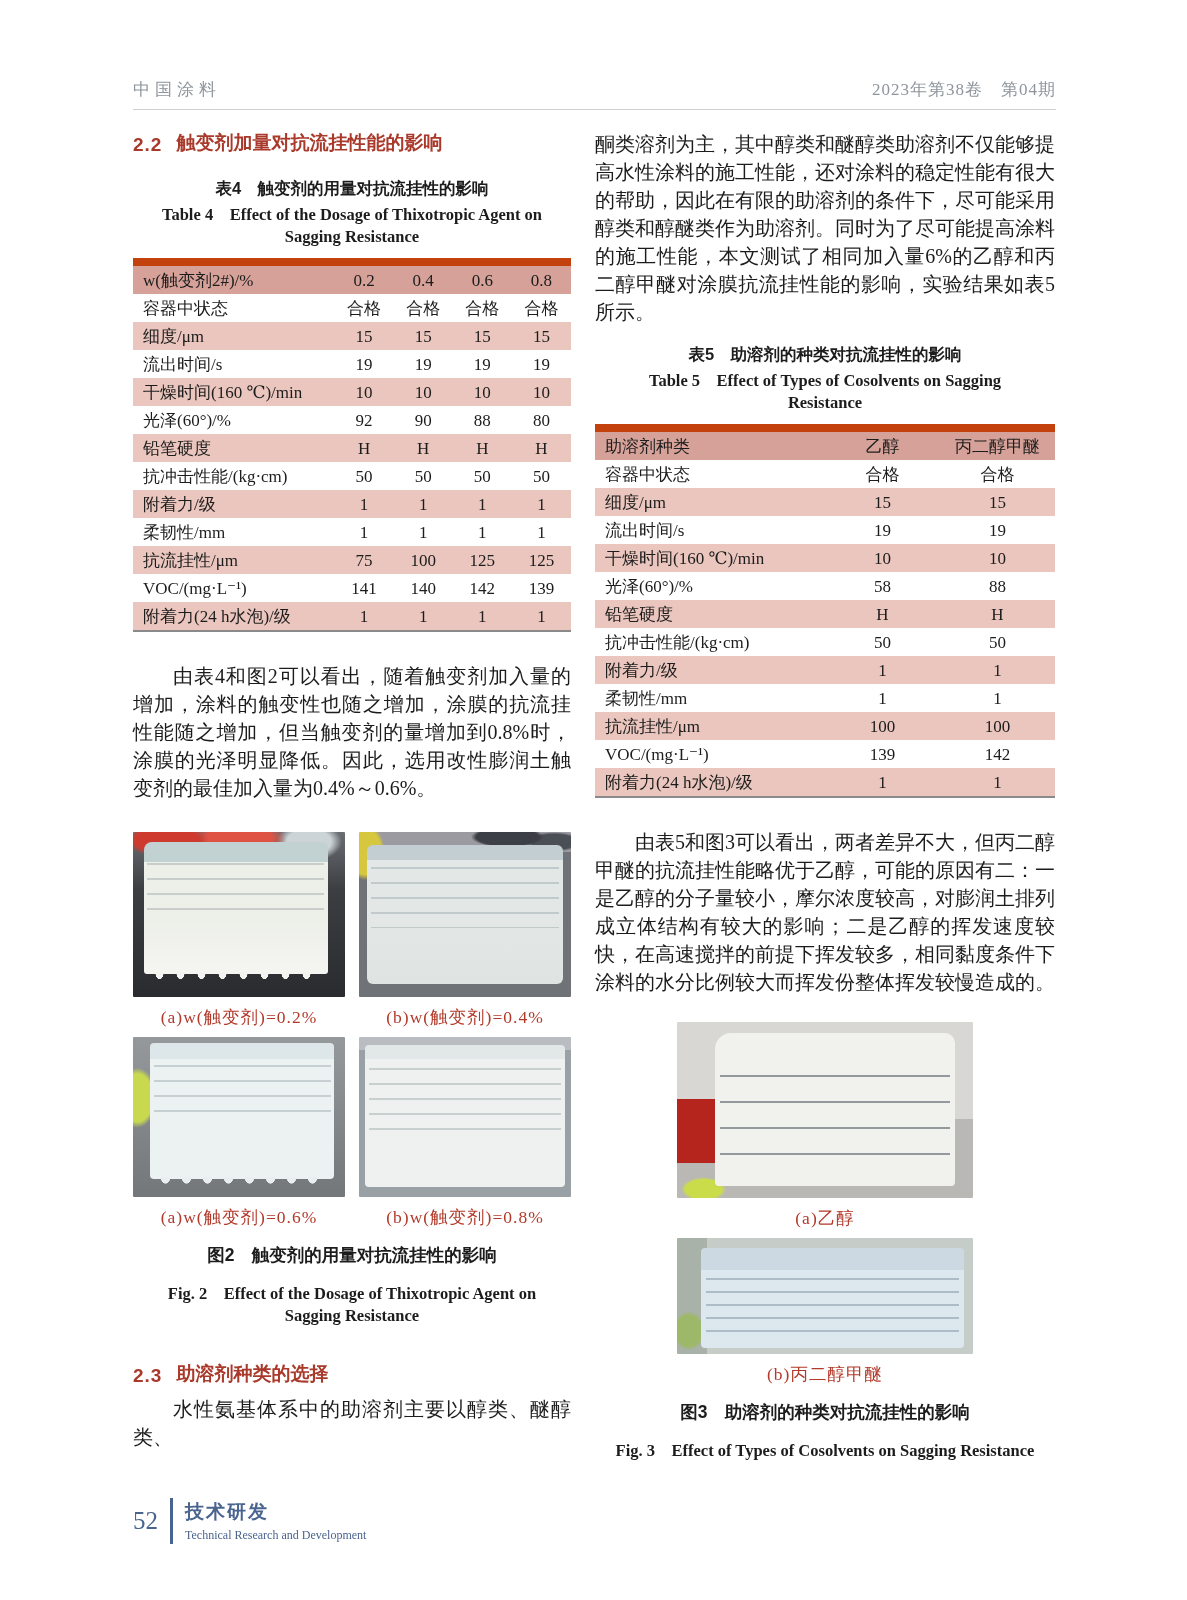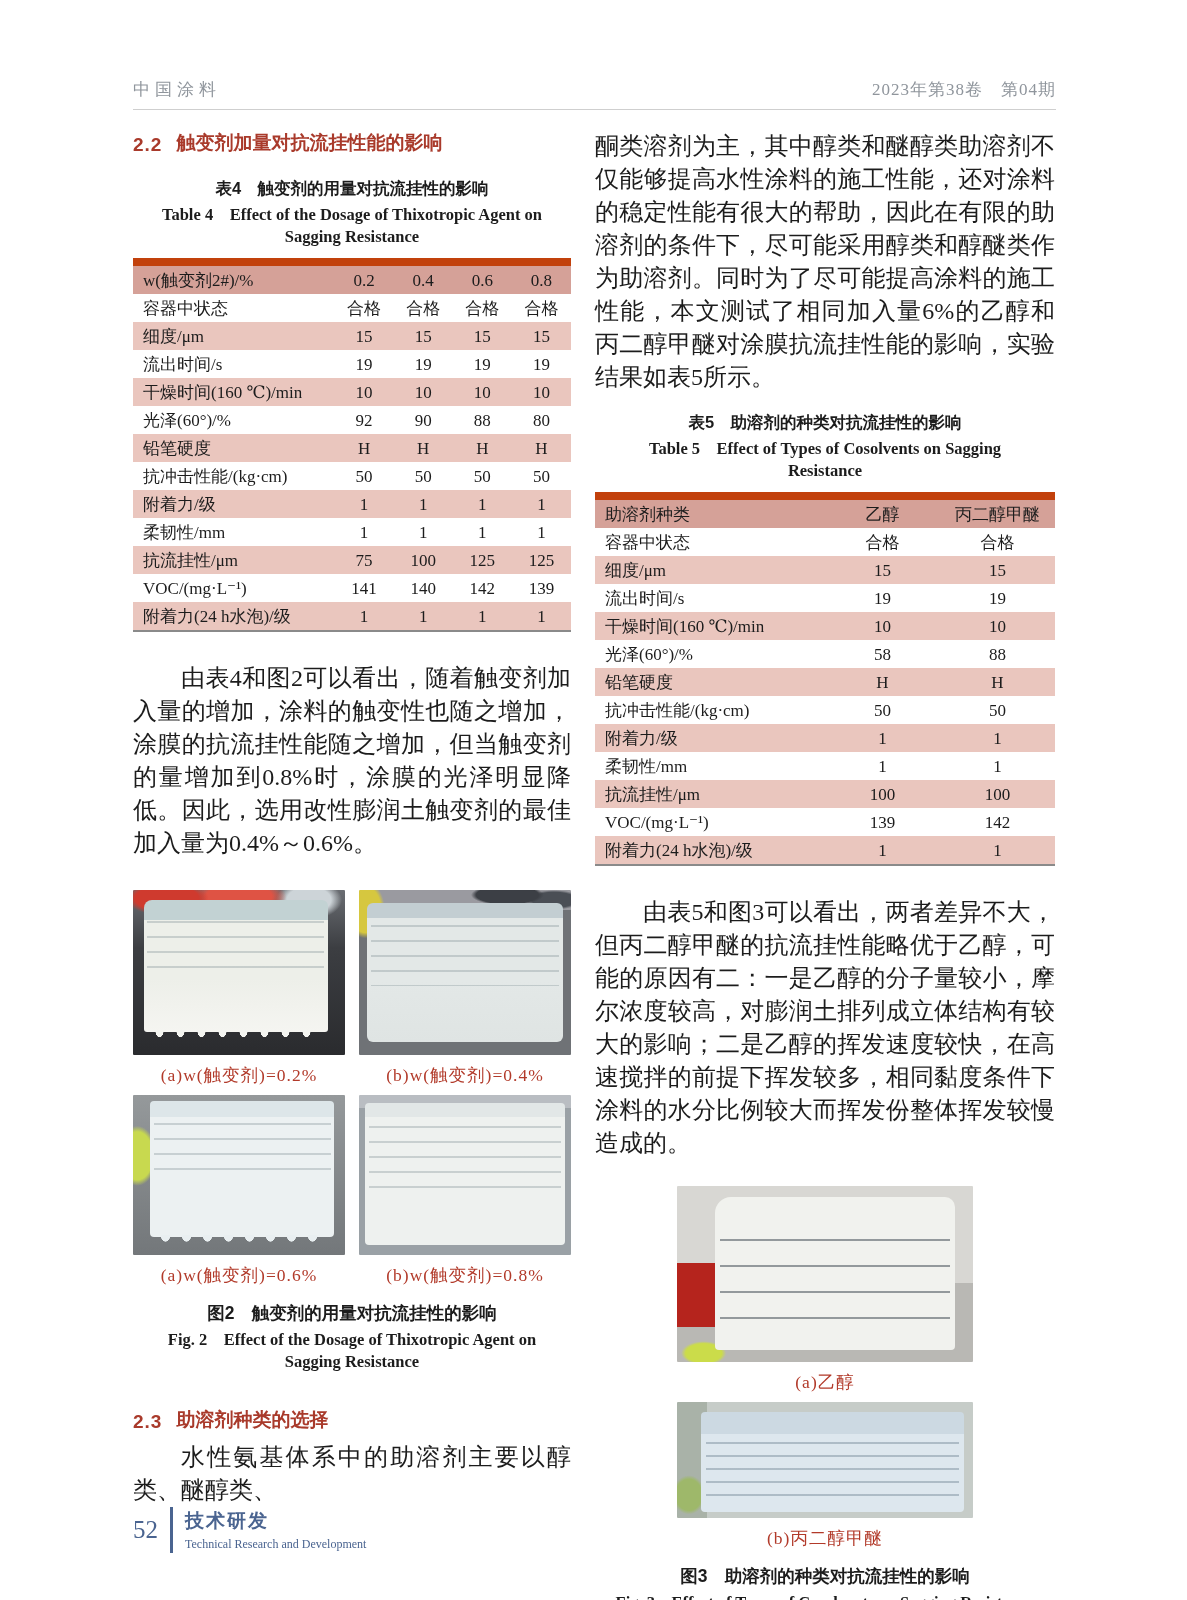--- a/index.html
+++ b/index.html
@@ -23,21 +23,21 @@
 
   
   .columns { display:flex; gap:24px; margin-top:20px; }
   .col-left  { width:438px; }
   .col-right { width:460px; }
 
   
   .sec { color:#a93a2b; font-family:"Liberation Sans","DejaVu Sans",sans-serif;
     font-weight:bold; font-size:19px; display:flex; gap:14px; align-items:flex-end; }
   .sec .num { letter-spacing:1px; }
-  .para { font-size:24px; line-height:33px; text-align:justify; }
+  .para { font-size:20px; line-height:28px; text-align:justify; }
   .ind { text-indent:2em; }
 
   
   .tcap-zh { font-family:"Liberation Sans","DejaVu Sans",sans-serif; font-weight:bold;
     font-size:16.5px; text-align:center; margin-top:4px; }
   .tcap-en { font-weight:bold; font-size:16.5px; text-align:center;
     width:92%; margin:4px auto 10px; line-height:22px; }
   table.dat { width:100%; border-collapse:collapse; font-size:17px;
     border-top:8px solid #c2410c; border-bottom:2px solid #8a8a8a; }
   table.dat td { padding:3px 0 2px; line-height:23px; vertical-align:middle; }
@@ -50,21 +50,21 @@
   .t5 td.lbl { width:50%; }
   .t5 td.val { width:25%; }
 
   
   .photo-grid { display:grid; grid-template-columns:1fr 1fr; column-gap:14px; row-gap:8px; margin-top:30px; }
   figure { text-align:center; }
   .pcap { color:#b23a2a; font-size:17.5px; margin-top:8px; letter-spacing:1px; }
   .fcap-zh { font-family:"Liberation Sans","DejaVu Sans",sans-serif; font-weight:bold;
     font-size:17.5px; text-align:center; margin-top:14px; }
   .fcap-en { font-weight:bold; font-size:16.5px; text-align:center;
-    width:92%; margin:4px auto 0; line-height:22px; }
+    width:92%; margin:16px auto 0; line-height:22px; }
 
   .photo { position:relative; overflow:hidden; border-radius:1px; }
   .panel { position:absolute; }
   .panel .stripes { position:absolute; left:2%; right:2%; top:16%; height:44%;
     background:repeating-linear-gradient(180deg, rgba(130,145,150,.35) 0 2px, transparent 2px 15px); }
   .panel .drips { position:absolute; left:3%; right:3%; bottom:-12px; height:14px;
     background-image:radial-gradient(7px 12px at 50% 0, #f3f4f0 58%, transparent 62%);
     background-size:21px 14px; background-repeat:repeat-x; }
 
   
@@ -114,21 +114,21 @@
   .p3b { width:296px; height:116px; margin:0 auto;
     background-image:
       radial-gradient(22px 26px at 4% 80%, #9eb86a 0 60%, transparent 75%),
       linear-gradient(90deg,#a9b2a8 0 10%,#c6ccc8 10% 100%); }
   .p3b .panel { left:8%; right:3%; top:9%; bottom:5%; border-radius:4px;
     background:linear-gradient(180deg,#ccd9e2 0 22%,#dde7ee 22%); }
   .p3b .stripes { top:30%; height:60%;
     background:repeating-linear-gradient(180deg, rgba(115,135,150,.45) 0 2px, transparent 2px 13px); }
 
   
-  .pgfoot { position:absolute; left:133px; bottom:47px; display:flex; align-items:center; gap:12px;
+  .pgfoot { position:absolute; left:133px; bottom:56px; display:flex; align-items:center; gap:12px;
     color:#4a6490; }
   .pgfoot .pg { font-size:25px; }
   .pgfoot .vbar { width:3px; height:46px; background:#4a6490; }
   .pgfoot .fzh { font-family:"Liberation Sans","DejaVu Sans",sans-serif;
     font-weight:bold; font-size:19px; letter-spacing:2px; }
   .pgfoot .fen { font-size:12px; margin-top:3px; }
 
   
   .mt8{margin-top:8px;} .mt18{margin-top:18px;}
   .mt22{margin-top:22px;} .mt26{margin-top:26px;} .mt30{margin-top:30px;} .mt34{margin-top:34px;}

